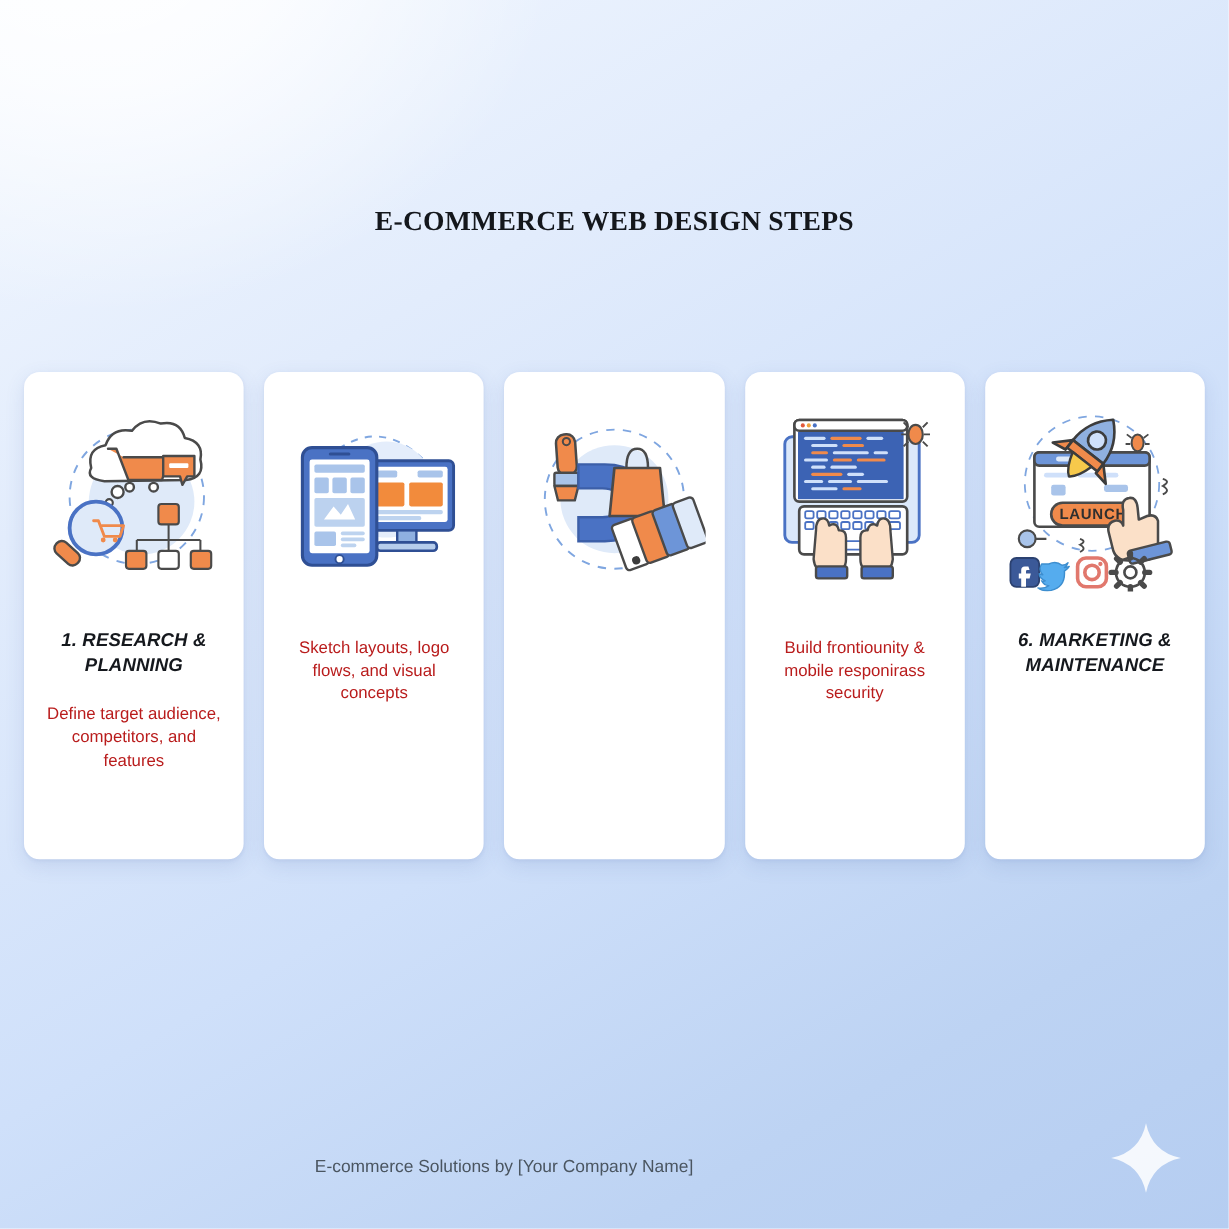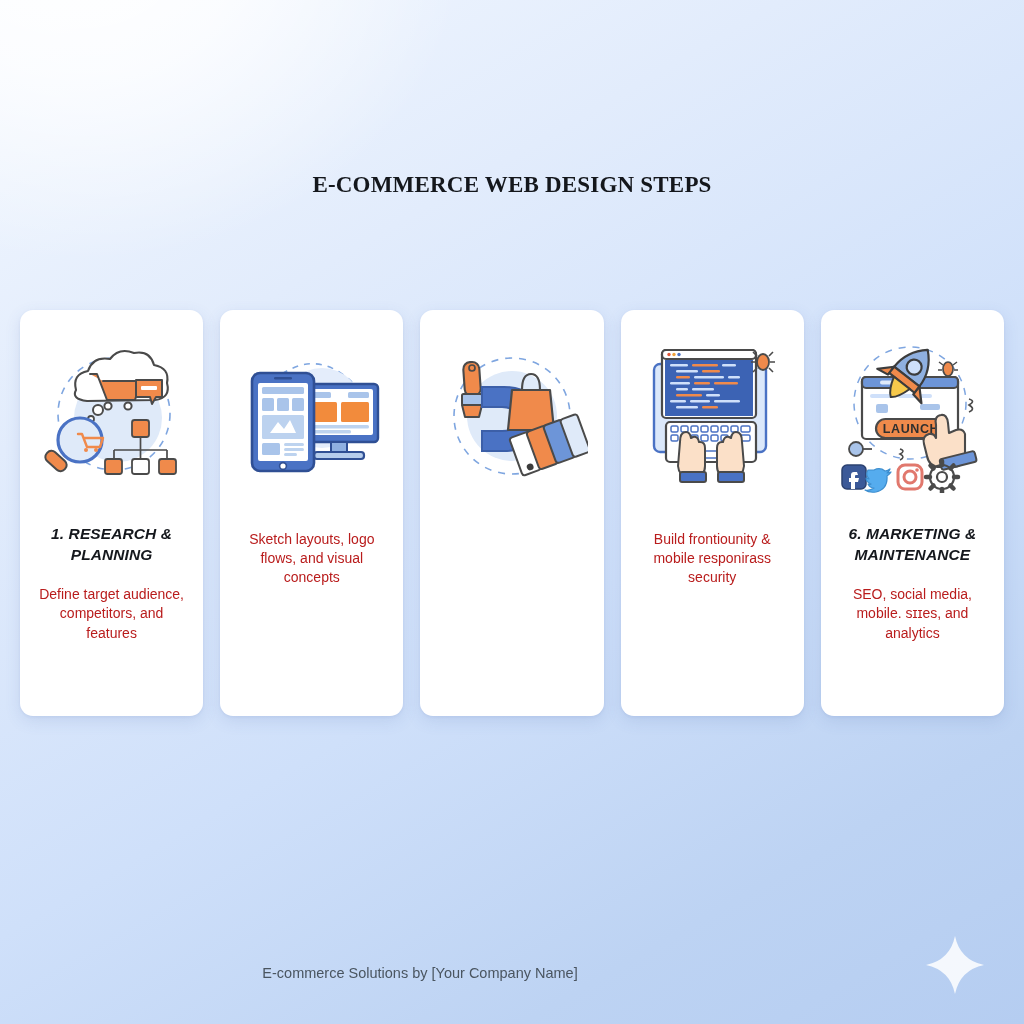--- a/index.html
+++ b/index.html
@@ -326,21 +326,20 @@
                 <path d="M12 0 l4 0"></path>
               <path d="M-8.5 -8.5 l-3 -3"></path>
                 <path d="M8.5 8.5 l3 3"></path>
                 <path d="M-8.5 8.5 l-3 3"></path>
                 <path d="M8.5 -8.5 l3 -3"></path>
             </g>
           </g>
         </svg>
       </div>
       <div class="card-title">6. MARKETING &amp; MAINTENANCE</div>
-      <div class="card-desc">SEO, social media, mobile. sɪɪes, and analytics</div>
     </div>
 
   </div>
 
   <div class="footer">E-commerce Solutions by [Your Company Name]</div>
 
   <svg class="sparkle" viewBox="0 0 62 62">
     <path d="M31 2 q5 24 29 29 q-24 5 -29 29 q-5 -24 -29 -29 q24 -5 29 -29 z" fill="#ffffff" opacity="0.92"></path>
   </svg>
 

